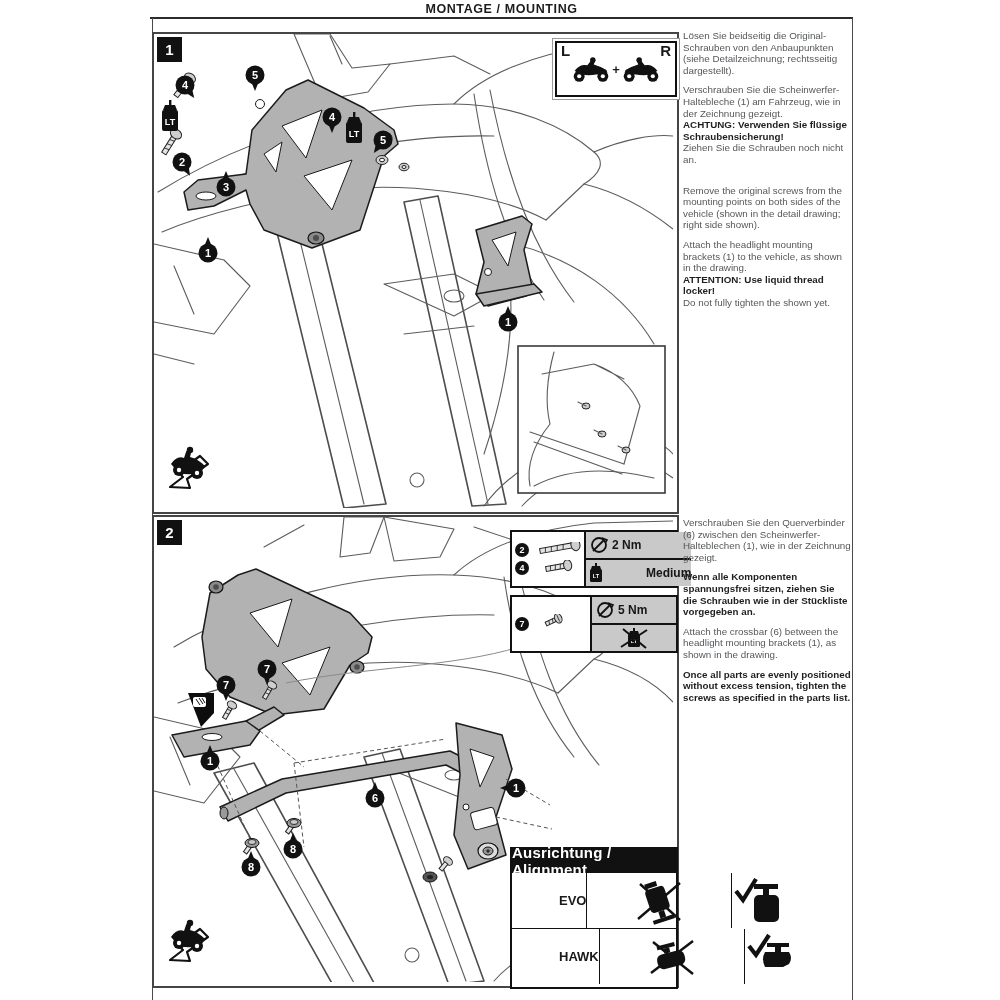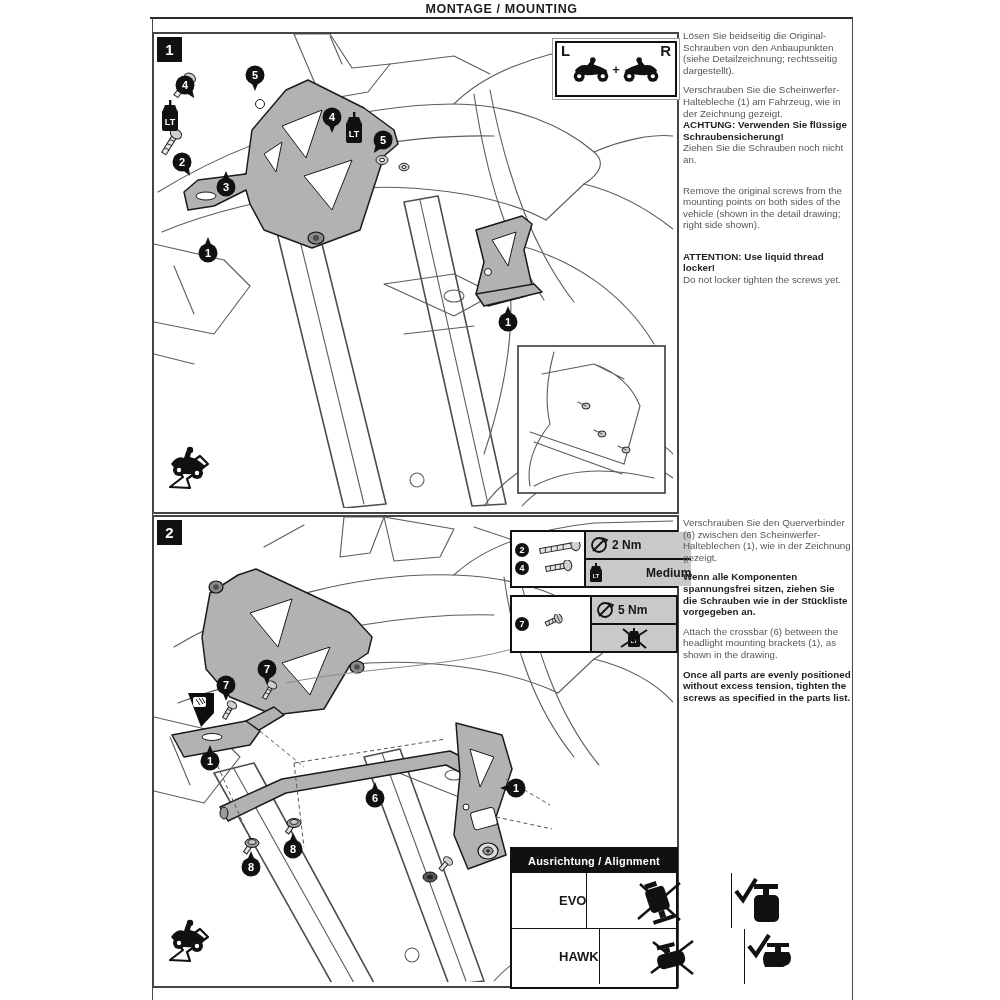--- a/index.html
+++ b/index.html
@@ -43,21 +43,21 @@
   .spec-item{display:flex;align-items:center;gap:3px;padding-left:3px;}
   .spec-right{flex:1;display:flex;flex-direction:column;border-radius:23px;}
   .spec-row{flex:1;background:#c9c9c9;display:flex;align-items:center;gap:4px;padding-left:4px;}
   .spec-row + .spec-row{border-top:2px solid #111;gap:44px;}
   .spec-row .val{font-size:12px;font-weight:bold;color:#161616;}
   .badge-circle{min-width:14px;height:14px;border-radius:50%;background:#111;color:#fff;
                 font-size:9px;font-weight:bold;display:flex;align-items:center;justify-content:center;}
 
   
   .align-table{position:absolute;left:356px;top:330px;width:164px;height:138px;border:2px solid #111;background:#fff;}
-  .align-header{height:23px;background:#111;color:#fff;font-size:11px;font-weight:bold;
+  .align-header{height:23px;background:#111;color:#fff;font-size:15px;font-weight:bold;
                 display:flex;align-items:center;justify-content:center;letter-spacing:.2px;}
   .align-row{height:55px;display:flex;border-top:1.5px solid #111;}
   .align-cell{display:flex;align-items:center;justify-content:center;margin-left:47px;}
   .align-label{width:50px;font-size:13px;font-weight:bold;border-right:1.5px solid #111;}
   .align-icon{flex:1;}
   .align-icon + .align-icon{border-left:1.5px solid #111;}
 
   
   .ln{fill:none;stroke:#5c5c5c;stroke-width:1.1;stroke-linejoin:round;stroke-linecap:round;}
   .tube{fill:#fff;stroke:#4d4d4d;stroke-width:1.6;stroke-linejoin:round;}
@@ -574,23 +574,23 @@
 
   <div id="instr1" class="instr">
     <p>Lösen Sie beidseitig die Original-Schrauben von den Anbaupunkten (siehe Detailzeichnung; rechtsseitig dargestellt).</p>
     <p>
       <span>Verschrauben Sie die Scheinwerfer-Haltebleche (1) am Fahrzeug, wie in der Zeichnung gezeigt.</span><br>
       <span class="b">ACHTUNG: Verwenden Sie flüssige Schraubensicherung!</span><br>
       <span>Ziehen Sie die Schrauben noch nicht an.</span>
     </p>
     <p class="lang-gap">Remove the original screws from the mounting points on both sides of the vehicle (shown in the detail drawing; right side shown).</p>
     <p>
-      <br>
+      <span>Attach the headlight mounting brackets (1) to the vehicle, as shown in the drawing.</span><br>
       <span class="b">ATTENTION: Use liquid thread locker!</span><br>
-      <span>Do not locker tighten the screws yet.</span>
+      <span>Do not fully tighten the shown yet.</span>
     </p>
   </div>
 
   <div id="instr2" class="instr">
     <p>Verschrauben Sie den Querverbinder (6) zwischen den Scheinwerfer-Halteblechen (1), wie in der Zeichnung gezeigt.</p>
     <p class="b">Wenn alle Komponenten spannungsfrei sitzen, ziehen Sie die Schrauben wie in der Stückliste vorgegeben an.</p>
     <p class="lang-gap2">Attach the crossbar (6) between the headlight mounting brackets (1), as shown in the drawing.</p>
     <p class="b">Once all parts are evenly positioned without excess tension, tighten the screws as specified in the parts list.</p>
   </div>
 

